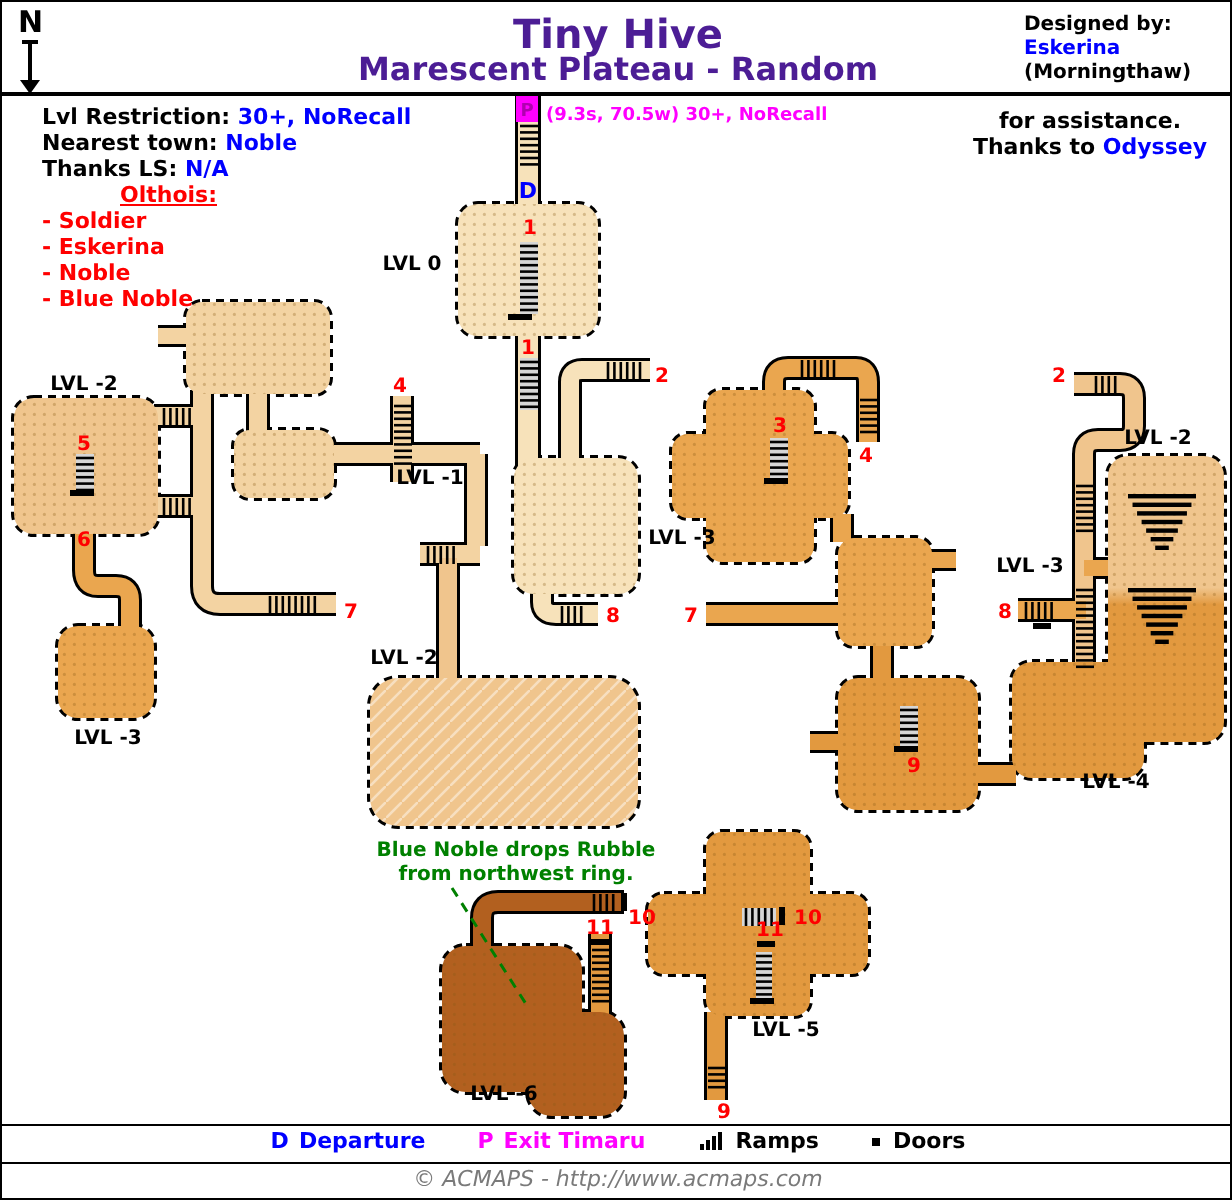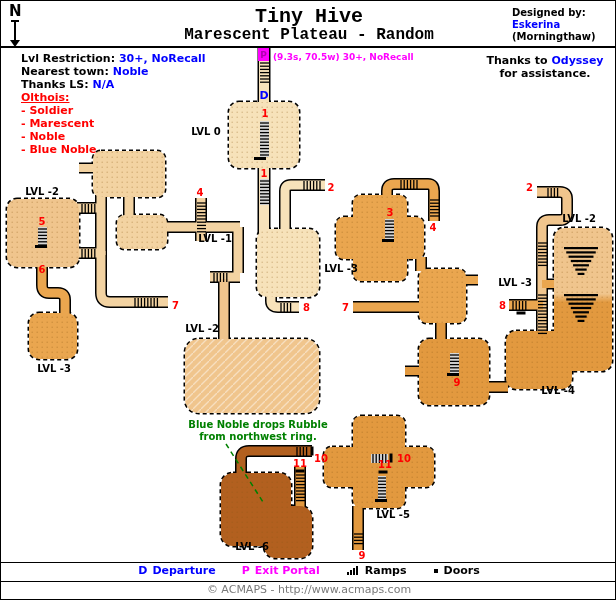--- a/index.html
+++ b/index.html
@@ -2,38 +2,38 @@
 <html><head>
 <meta charset="utf-8">
 <style>
   html,body{margin:0;padding:0;background:#fff;}
   #page{position:relative;width:616px;height:600px;background:#ffffff;
         border:1px solid #000;box-sizing:border-box;overflow:hidden;
         font-family:"DejaVu Sans",sans-serif;font-weight:bold;}
   .abs{position:absolute;}
   #map-svg{position:absolute;left:0;top:0;}
   #compass{left:8px;top:3px;font-size:15px;color:#000;text-align:center;line-height:14px;}
-  #title-block{left:0;top:5px;width:616px;text-align:center;color:#000000;font-family:Liberation Mono, monospace;}
+  #title-block{left:0;top:5px;width:616px;text-align:center;color:#4c1d95;}
   #map-title{font-size:20px;line-height:22px;}
   #map-subtitle{font-size:16px;line-height:14px;}
   #designed-block{right:3px;top:6px;width:100px;text-align:left;font-size:10px;line-height:12px;color:#000;}
   .blue{color:#0000ff;}
   .magenta{color:#ff00ff;}
   #rule-top{left:0;top:45px;width:616px;height:2px;background:#000;}
   #rule-legend-top{left:0;top:561px;width:616px;height:1px;background:#000;}
   #rule-legend-bottom{left:0;top:580px;width:616px;height:1px;background:#000;}
   #info-block{left:20px;top:51px;font-size:11px;line-height:13px;color:#000;}
-  #creature-heading{color:#ff0000;text-decoration:underline;}
+  #creature-heading{color:#ff0000;text-decoration:underline;margin-left:39px;}
   [data-name="creature-list"] div{color:#ff0000;}
   #thanks-block{right:4px;top:53px;width:132px;text-align:center;font-size:11px;line-height:13px;color:#000;}
   #legend-bar{left:0;top:563px;width:616px;display:flex;justify-content:center;
               align-items:center;gap:26px;font-size:11px;color:#000;}
   .legend-item{display:flex;align-items:center;gap:5px;}
   #footer-text{left:0;top:582px;width:616px;text-align:center;font-size:11px;
-               font-weight:normal;color:#7a7a7a;}
+               font-weight:normal;color:#7a7a7a;font-style:italic;}
   #map-svg text{font-family:"DejaVu Sans",sans-serif;font-weight:bold;}
 </style>
 </head>
 <body>
 
 <div id="page" data-name="acmaps-dungeon-map-page">
 
   <svg id="map-svg" width="616" height="600" viewBox="0 0 616 600" data-name="dungeon-map">
       <defs>
         <pattern id="dots" width="5" height="5" patternUnits="userSpaceOnUse">
@@ -419,44 +419,44 @@
       <span data-name="nearest-town-label">Nearest town:</span>
       <span class="blue" data-name="nearest-town-value">Noble</span>
     </div>
     <div data-name="nearest-ls-row">
       <span data-name="nearest-ls-label">Thanks LS:</span>
       <span class="blue" data-name="nearest-ls-value">N/A</span>
     </div>
     <div id="creature-heading" data-name="creatures-heading">Olthois:</div>
     <div data-name="creature-list">
         <div data-name="creature-item">- Soldier</div>
-        <div data-name="creature-item">- Marescent</div>
+        <div data-name="creature-item">- Eskerina</div>
         <div data-name="creature-item">- Noble</div>
         <div data-name="creature-item">- Blue Noble</div>
       </div>
   </div>
 
   <div id="thanks-block" class="abs" data-name="thanks-block">
+    <div data-name="thanks-line2">for assistance.</div>
     <div data-name="thanks-line1">
       <span data-name="thanks-prefix">Thanks to</span>
       <span class="blue" data-name="thanks-name">Odyssey</span>
     </div>
-    <div data-name="thanks-line2">for assistance.</div>
   </div>
 
   <div id="rule-legend-top" class="abs" data-name="legend-divider-top"></div>
 
   <div id="legend-bar" class="abs" data-name="legend-bar">
     <div class="legend-item" data-name="legend-departure">
       <span class="blue" data-name="departure-symbol">D</span>
       <span class="blue" data-name="departure-label">Departure</span>
     </div>
     <div class="legend-item" data-name="legend-exit-portal">
       <span class="magenta" data-name="exit-portal-symbol">P</span>
-      <span class="magenta" data-name="exit-portal-label">Exit Portal</span>
+      <span class="magenta" data-name="exit-portal-label">Exit Timaru</span>
     </div>
     <div class="legend-item" data-name="legend-ramps">
       <svg width="14" height="10" data-name="ramp-icon">
         <line x1="2" y1="9" x2="2" y2="6" stroke="#000" stroke-width="2"></line>
         <line x1="5" y1="9" x2="5" y2="4" stroke="#000" stroke-width="2"></line>
         <line x1="8" y1="9" x2="8" y2="2" stroke="#000" stroke-width="2"></line>
         <line x1="11" y1="9" x2="11" y2="0" stroke="#000" stroke-width="2"></line>
       </svg>
       <span data-name="ramps-label">Ramps</span>
     </div>

